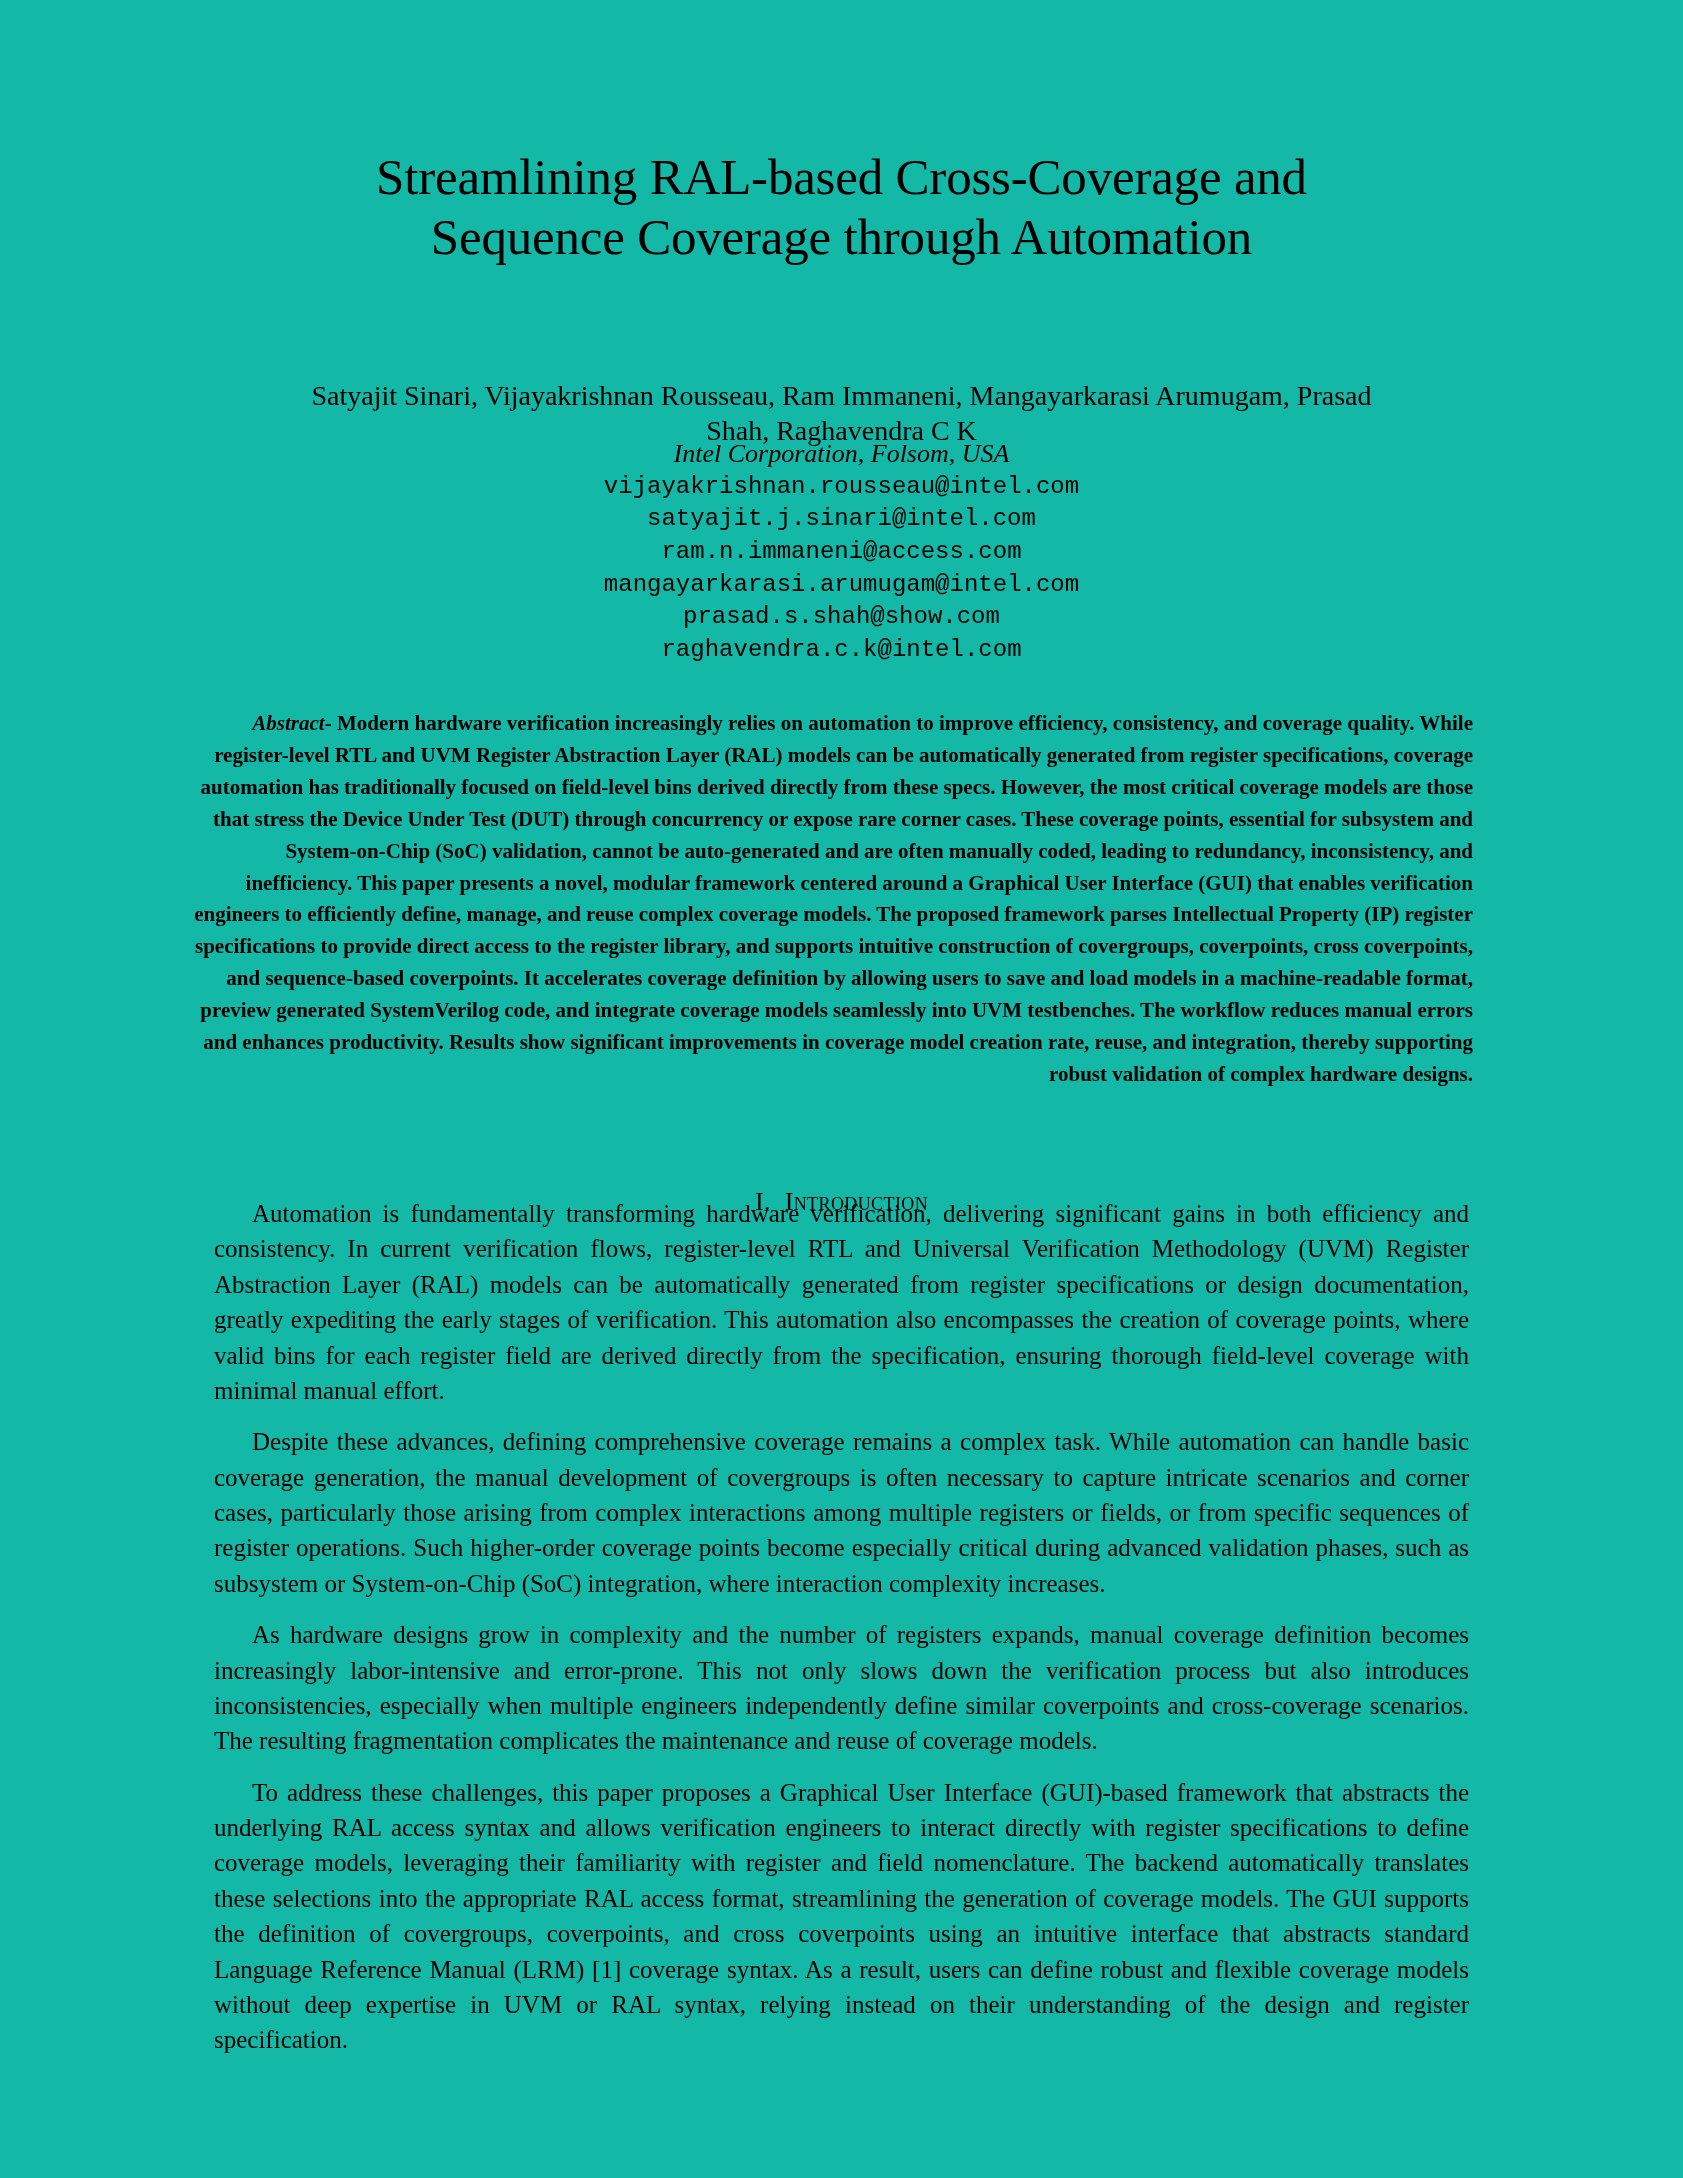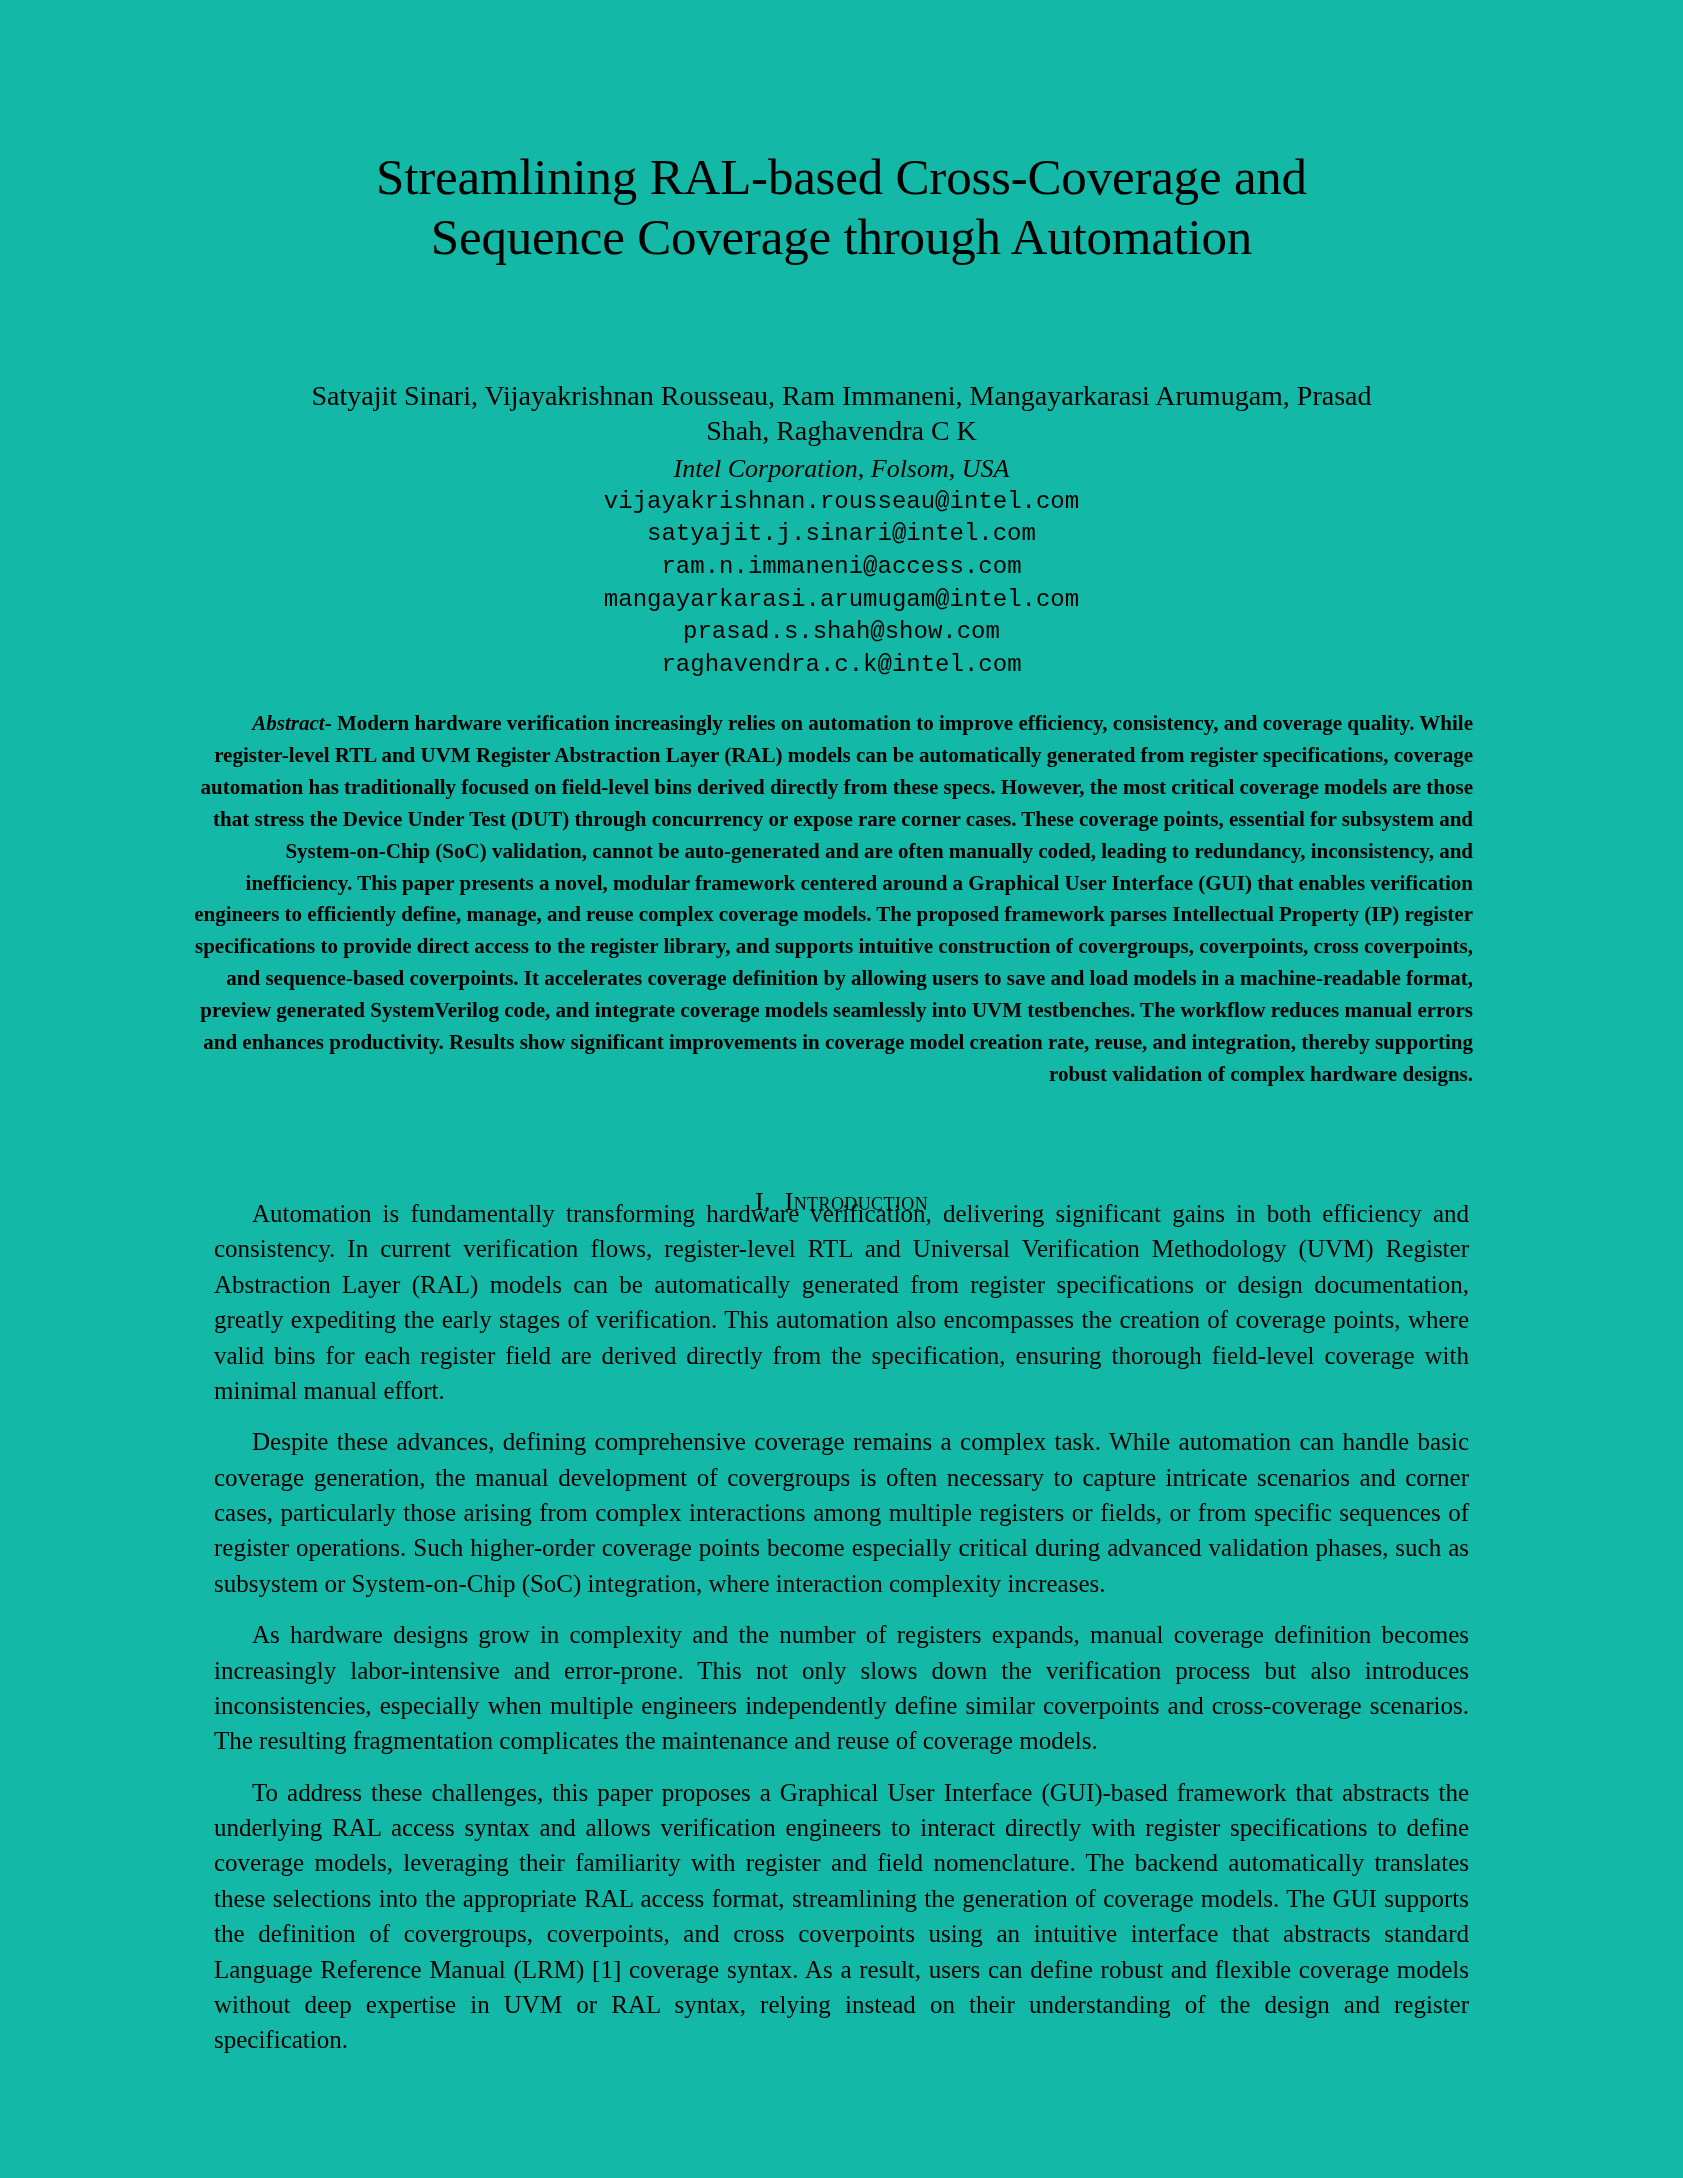--- a/index.html
+++ b/index.html
@@ -58,21 +58,21 @@
     font-family: "Liberation Mono", "DejaVu Sans Mono", monospace;
     font-size: 24px;
     line-height: 1.36;
     letter-spacing: 0px;
   }
   .email-line { white-space: pre; }
 
   .meta-block {
     position: absolute;
     left: 198px;
-    top: 450px;
+    top: 435px;
     width: 1287px;
   }
 
   
   .abstract {
     position: absolute;
     left: 186px;
     top: 708px;
     width: 1287px;
     font-size: 21px;

